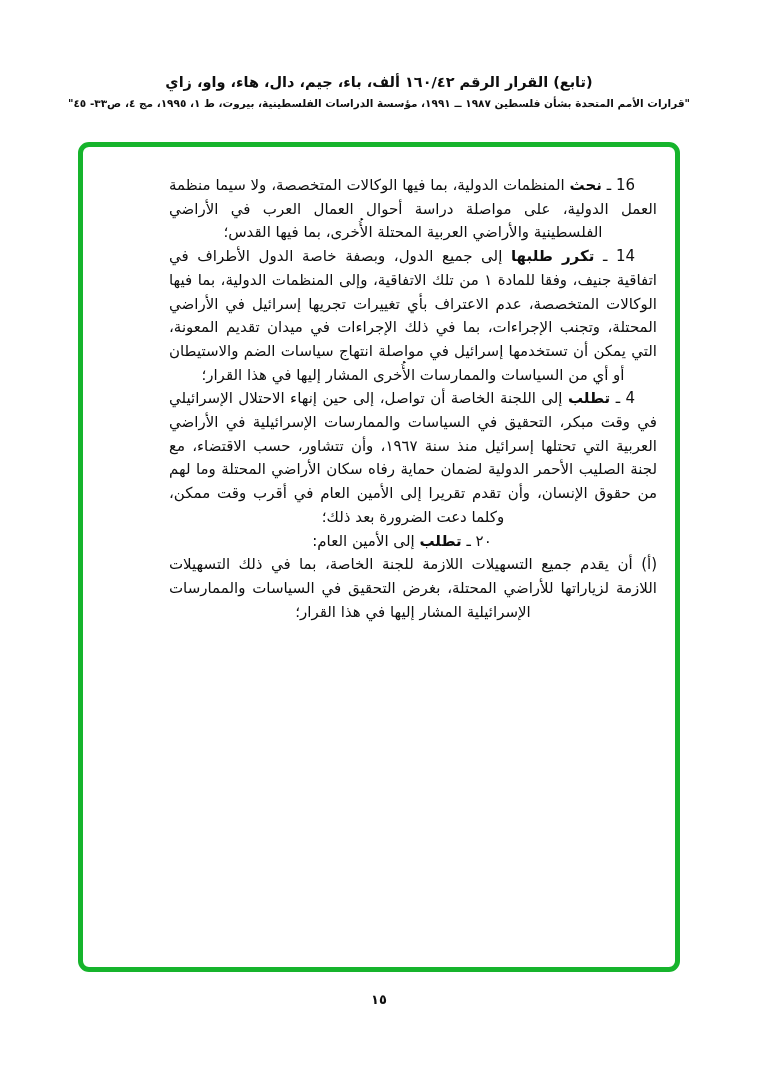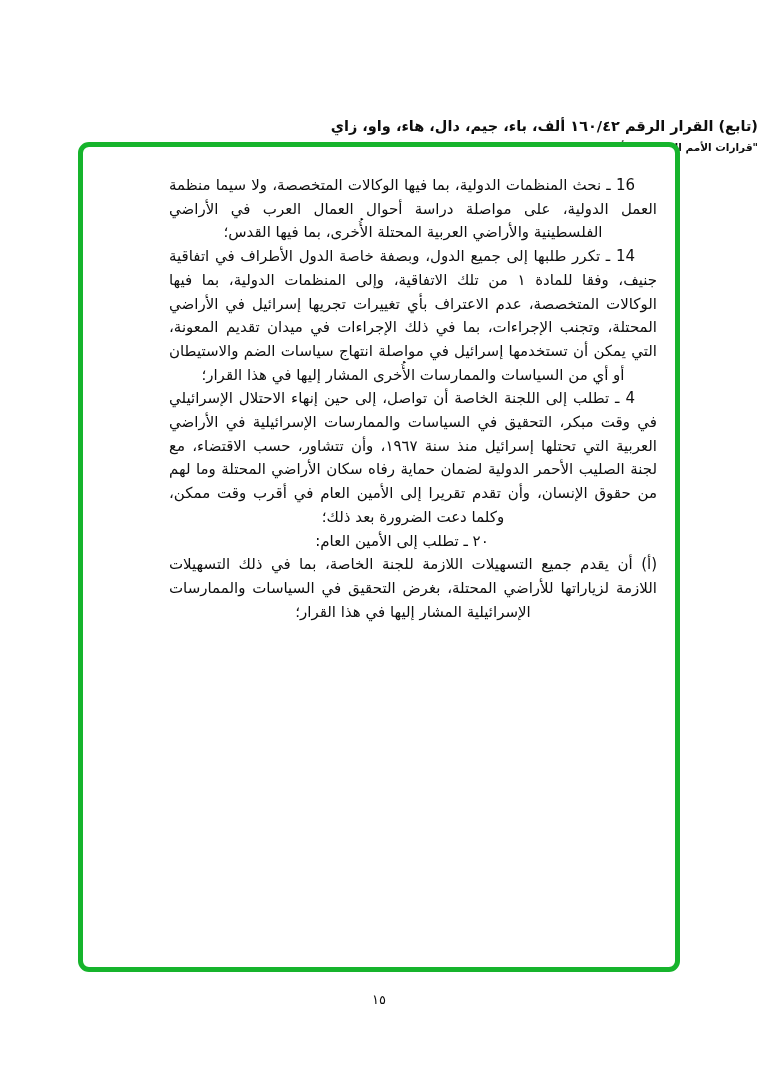--- a/index.html
+++ b/index.html
@@ -19,22 +19,21 @@
     width: 758px;
     height: 1078px;
     background: #ffffff;
   }
   .header {
     position: absolute;
     top: 74px;
     left: 0;
     right: 0;
     direction: rtl;
-    text-align: right;
-    margin-top: 44px;
+    text-align: center;
   }
   .header-title {
     font-size: 14.5px;
     font-weight: bold;
     letter-spacing: 0.2px;
   }
   .header-source {
     margin-top: 7px;
     font-size: 10.5px;
     font-weight: bold;
@@ -60,33 +59,33 @@
     line-height: 23.7px;
     text-align: justify;
   }
   .para {
     margin: 0;
     text-indent: 22px;
     text-align: justify;
     text-align-last: center;
   }
   .para .lead {
-    font-weight: normal;
+    font-weight: bold;
   }
   .para.sub {
     text-indent: 0;
   }
   .page-number {
     position: absolute;
     top: 992px;
     left: 0;
     right: 0;
     text-align: center;
     font-size: 13px;
-    font-weight: normal;
+    font-weight: bold;
     direction: rtl;
   }
 </style>
 </head>
 <body>
 
 <div class="page">
 
   <div class="header">
     <div class="header-title">(تابع) القرار الرقم ١٦٠/٤٢ ألف، باء، جيم، دال، هاء، واو، زاي</div>

